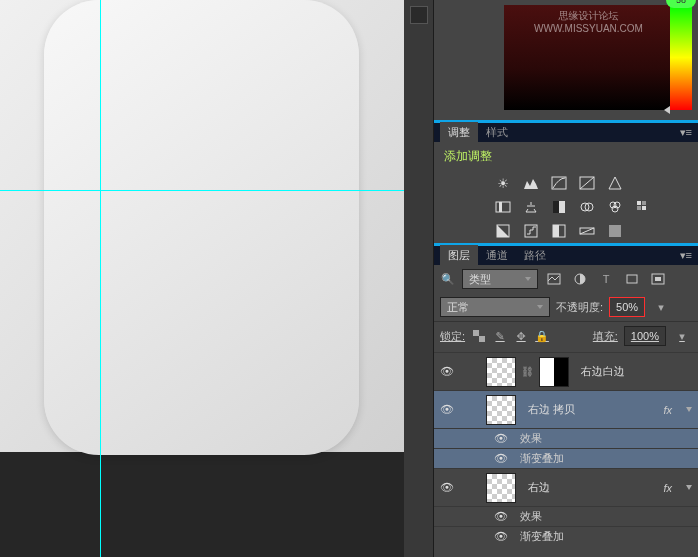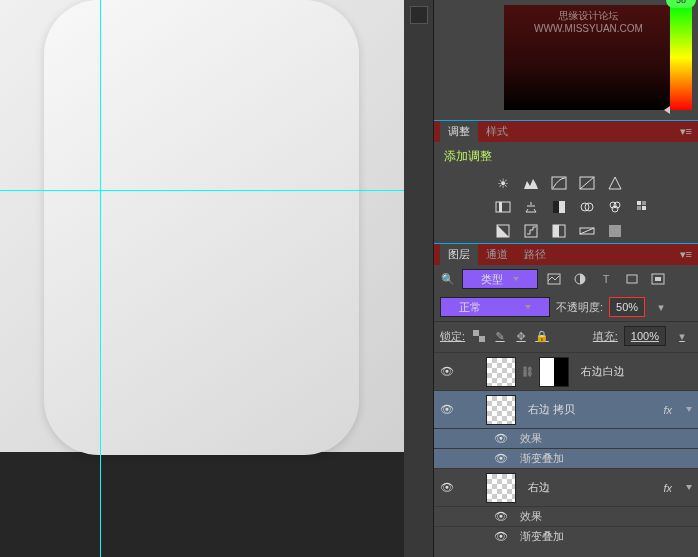--- a/index.html
+++ b/index.html
@@ -11,29 +11,29 @@
 .guide-v{position:absolute;top:0;height:557px;width:1px;background:#00ffff;}
 .panel-strip{position:absolute;left:404px;top:0;width:30px;height:557px;background:#393939;border-right:1px solid #1c1c1c;}
 .strip-icon{width:18px;height:18px;margin:6px auto;background:#2a2a2a;border:1px solid #555;}
 .right-panel{position:absolute;left:434px;top:0;width:264px;height:557px;background:#454545;color:#ccc;font-size:11px;}
 .color-area{height:120px;padding:5px 5px 0 70px;position:relative;}
 .color-swatch{width:169px;height:105px;background:linear-gradient(to bottom,#4a0f0f,#2a0808 60%,#000);position:relative;}
 .watermark{position:absolute;top:4px;left:0;width:100%;text-align:center;color:rgba(255,255,255,0.5);font-size:10px;}
 .hue-strip{position:absolute;right:6px;top:5px;width:22px;height:105px;background:linear-gradient(to bottom,#00ff00,#7fff00,#ffff00,#ff8000,#ff0000);}
 .hue-circle{position:absolute;right:2px;top:-8px;width:30px;height:16px;border-radius:8px;background:#4cff4c;text-align:center;font-size:9px;color:#333;line-height:16px;}
 .tri-marker{position:absolute;right:28px;bottom:6px;width:0;height:0;border-top:4px solid transparent;border-bottom:4px solid transparent;border-right:6px solid #ccc;}
-.tab-bar{height:22px;background:#7f1d1d;display:flex;align-items:center;border-top:1px solid #0ea5e9;padding-left:6px;}
+.tab-bar{height:22px;background:#0f172a;display:flex;align-items:center;border-top:3px solid #0ea5e9;padding-left:6px;}
 .tab{padding:3px 8px;color:#999;cursor:pointer;}
 .tab.active{background:#454545;color:#ddd;}
 .tab-menu{margin-left:auto;margin-right:6px;color:#aaa;}
 .section-title{padding:6px 10px;font-size:12px;color:#bef264;}
 .icon-row{display:flex;gap:10px;padding:4px 0 4px 60px;}
 .adj-icon{width:18px;height:16px;display:flex;align-items:center;justify-content:center;color:#ddd;font-size:13px;cursor:pointer;}
 .ctrl-row{display:flex;align-items:center;padding:4px 6px;gap:6px;}
-.dropdown{background:#8b5cf6;border:1px solid #222;height:20px;display:flex;align-items:center;padding:0 18px;color:#ddd;position:relative;flex:1;}
+.dropdown{background:#737373;border:1px solid #222;height:20px;display:flex;align-items:center;padding:0 6px;color:#ddd;position:relative;flex:1;}
 .dd-arrow{margin-left:auto;width:0;height:0;border-left:3px solid transparent;border-right:3px solid transparent;border-top:4px solid #999;}
 .label-sm{color:#ccc;white-space:nowrap;}
 .value-box{background:#3a3a3a;border:1px solid #222;height:20px;padding:0 6px;display:flex;align-items:center;color:#ddd;}
 .red-box{border:1px solid #ff3030;text-align:center;}
 .mini-btn{width:20px;height:20px;display:flex;align-items:center;justify-content:center;color:#aaa;}
 .search-icon-wrap{width:16px;display:flex;align-items:center;justify-content:center;}
 .layers{padding-top:2px;}
 .layer-row{display:flex;align-items:center;height:38px;border-top:1px solid #383838;padding-left:6px;gap:6px;}
 .layer-row.selected{background:#5b6f89;}
 .layer-row.sub{height:20px;padding-left:60px;}

